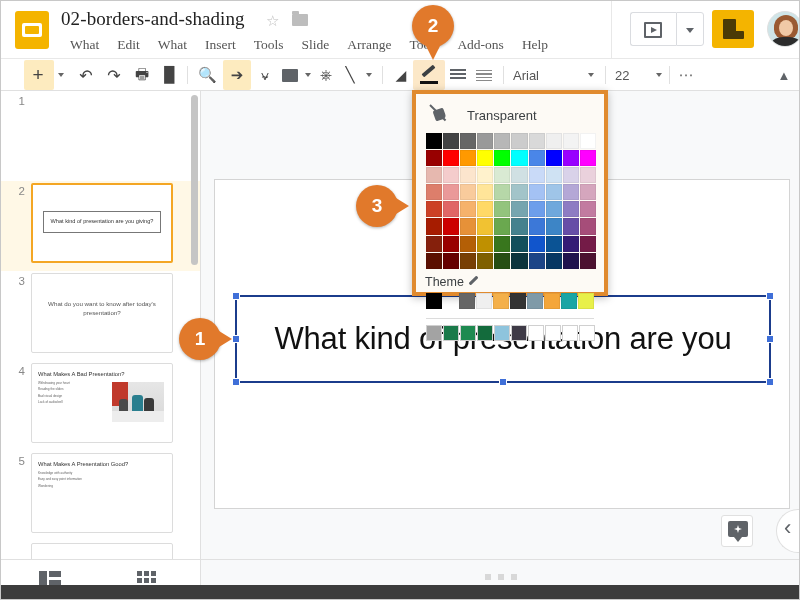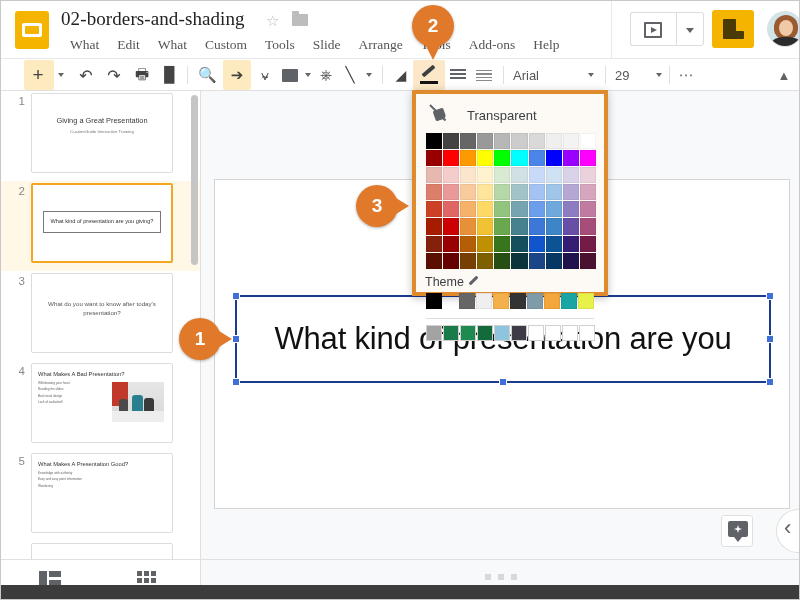--- a/index.html
+++ b/index.html
@@ -441,21 +441,21 @@
   <div class="header">
     <div class="app-logo"></div>
     <div class="doc-title">02-borders-and-shading</div>
     <div class="star-icon">☆</div>
     <div class="folder-icon"></div>
 
     <div class="menubar">
       <div class="menu-item">What</div>
       <div class="menu-item">Edit</div>
       <div class="menu-item">What</div>
-      <div class="menu-item">Custom</div>
+      <div class="menu-item">Insert</div>
       <div class="menu-item">Tools</div>
       <div class="menu-item">Slide</div>
       <div class="menu-item">Arrange</div>
       <div class="menu-item">Tools</div>
       <div class="menu-item">Add-ons</div>
       <div class="menu-item">Help</div>
     </div>
 
     <div class="header-right">
       <div class="present-btn">
@@ -531,40 +531,36 @@
 
     <div class="tb-sep" style="left:502px;"></div>
 
     <div class="tb-label" style="left:512px;width:80px;">Arial</div>
     <div class="tb-btn" style="left:582px;width:16px;">
         <span class="caret"></span>
       </div>
 
     <div class="tb-sep" style="left:604px;"></div>
 
-    <div class="tb-label" style="left:614px;width:34px;">29</div>
+    <div class="tb-label" style="left:614px;width:34px;">22</div>
     <div class="tb-btn" style="left:650px;width:16px;">
         <span class="caret"></span>
       </div>
 
     <div class="tb-sep" style="left:668px;"></div>
 
     <div class="tb-btn" style="left:674px;width:22px;font-size:15px;color:#666;">⋯</div>
 
     <div class="tb-btn" style="left:772px;width:22px;font-size:13px;color:#5f6368;">▲</div>
   </div>
 
   <div class="filmstrip">
 
     <div class="slide-row">
       <div class="slide-num">1</div>
-      <div class="thumb">
-        <div class="thumb-title">Giving a Great Presentation</div>
-        <div class="thumb-sub">CustomGuide Interactive Training</div>
-      </div>
     </div>
 
     <div class="slide-row selected">
       <div class="slide-num">2</div>
       <div class="thumb">
         <div class="thumb-box">What kind of presentation are you giving?</div>
       </div>
     </div>
 
     <div class="slide-row">

